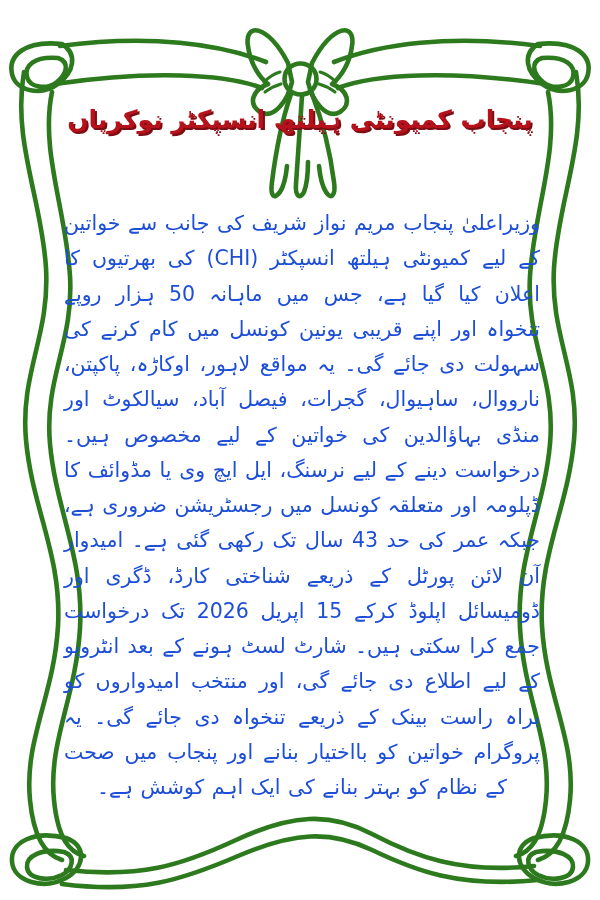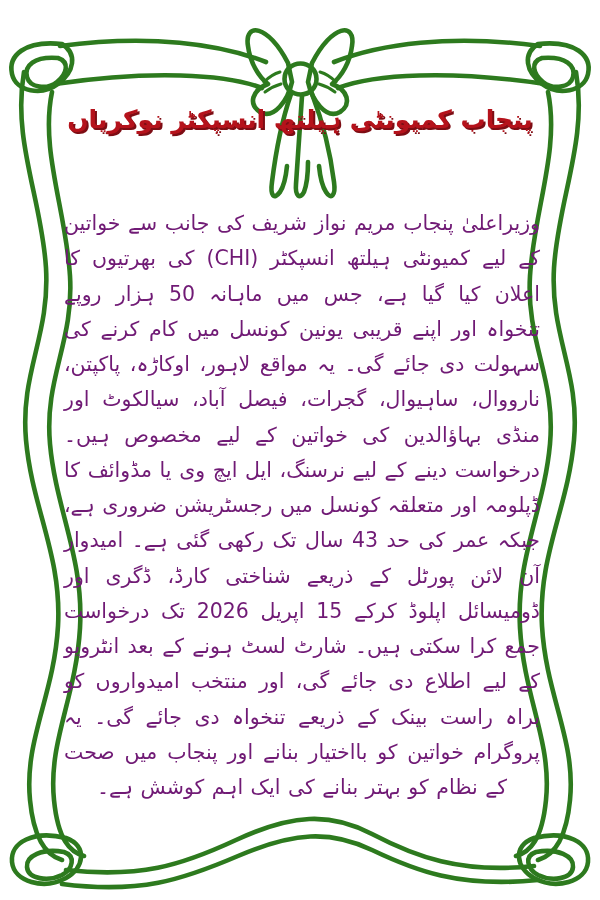--- a/index.html
+++ b/index.html
@@ -70,21 +70,21 @@
   }
   #body-text {
     margin: 0;
     direction: rtl;
     unicode-bidi: embed;
     text-align: justify;
     text-align-last: center;
     font-family: "DejaVu Sans", "Liberation Sans", sans-serif;
     font-size: 20.5px;
     line-height: 1.72;
-    color: #701a75;
+    color: #1d4ed8;
     word-spacing: 1px;
   }
 </style>
 </head>
 <body>
 
 <div id="page">
 
   <svg id="frame" viewBox="0 0 600 900" xmlns="http://www.w3.org/2000/svg" aria-hidden="true">
     <g fill="none" stroke="#2d7a1e" stroke-width="4.6" stroke-linecap="round" stroke-linejoin="round">

